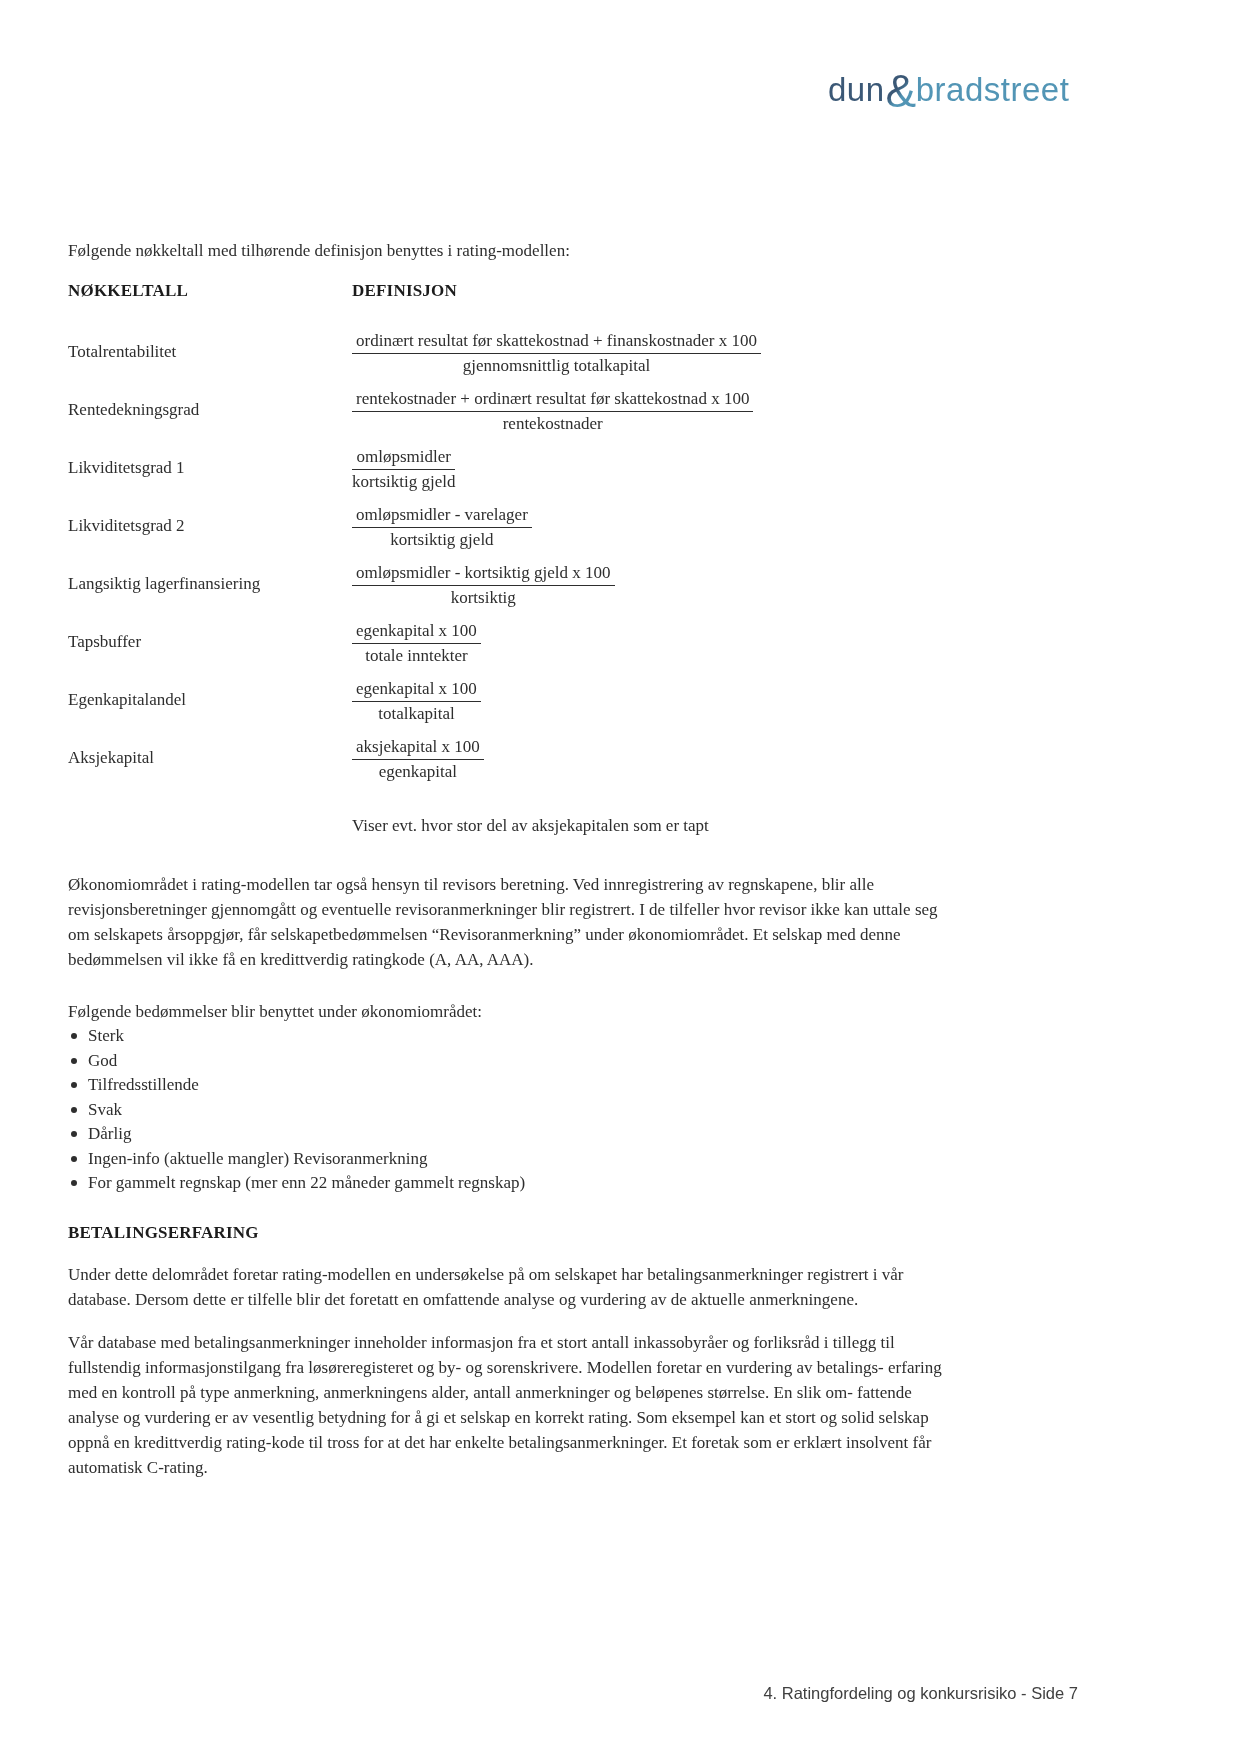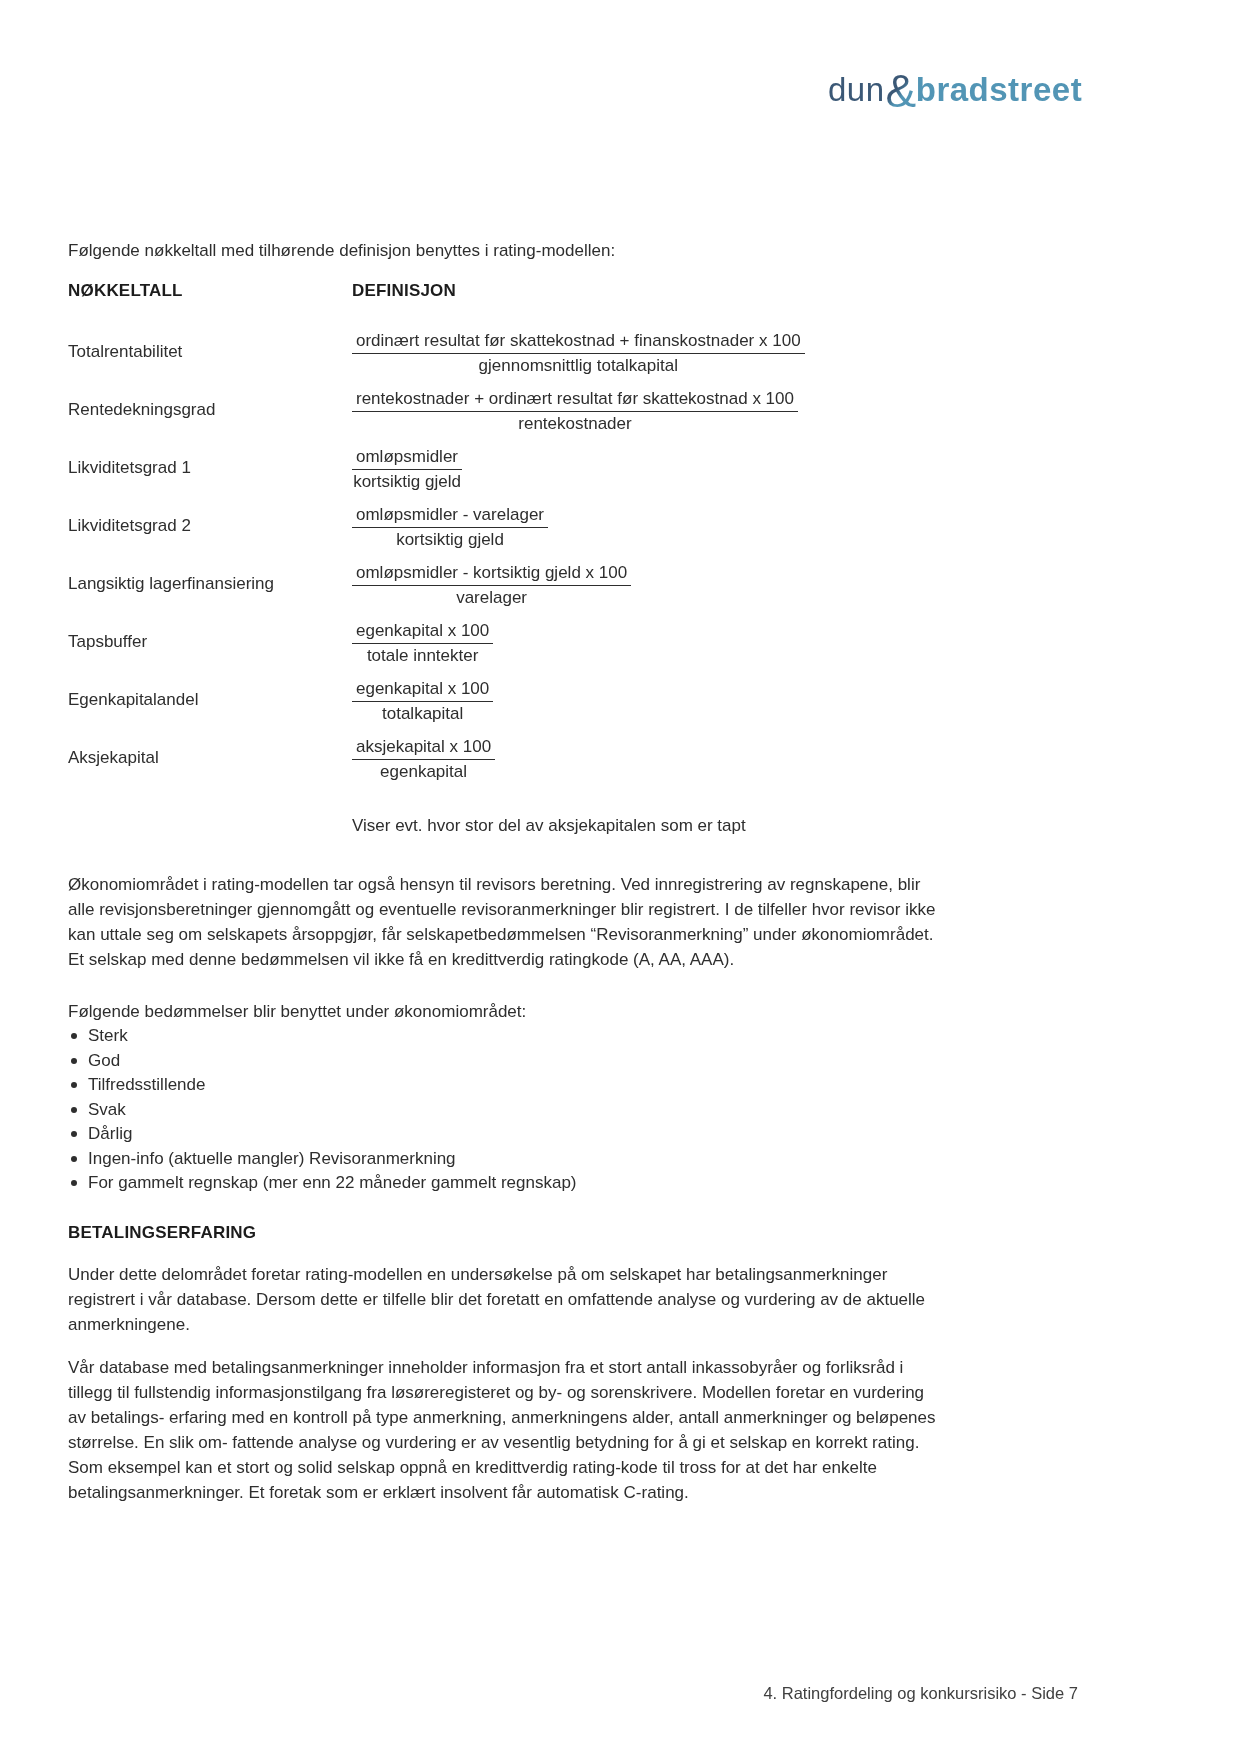--- a/index.html
+++ b/index.html
@@ -13,32 +13,32 @@
   }
   
   .logo{
     position:absolute;top:70px;left:828px;
     white-space:nowrap;
     font-size:33px;letter-spacing:.5px;
     line-height:40px;
     user-select:none;
   }
   .logo .dun{color:#3b5876;font-weight:500;}
-  .logo .brad{color:#5295b5;font-weight:700;}
+  .logo .brad{color:#5295b5;font-weight:400;}
   .logo .amp{
     font-size:46px;font-weight:500;
     margin:0 -1px 0 1px;
     vertical-align:-6px;
     background:linear-gradient(135deg,#3b5876 42%,#5295b5 58%);
     -webkit-background-clip:text;background-clip:text;
     color:#4a7ea0;
     -webkit-text-fill-color:transparent;
   }
   
-  .content{position:absolute;left:68px;top:0;width:990px;}
+  .content{position:absolute;left:68px;top:0;width:990px;font-family:Liberation Serif, serif;}
   .intro{margin:238px 0 0 0;font-size:17px;line-height:25px;}
   
   .thead{display:flex;margin-top:15px;font-weight:bold;font-size:17px;line-height:25px;color:#1c1c1c;letter-spacing:.2px;}
   .col1{width:284px;flex:0 0 284px;}
   .tbody{margin-top:27px;}
   .trow{display:flex;margin-bottom:11px;min-height:44px;}
   .tlabel{width:284px;flex:0 0 284px;font-size:17px;line-height:22px;padding-top:11px;}
   .frac{display:inline-block;text-align:center;font-size:17px;line-height:22px;}
   .frac .num{display:inline-block;border-bottom:1.5px solid #2e2e2e;padding:0 4px 1px 4px;}
   .frac .den{display:block;padding-top:1px;}
@@ -112,21 +112,21 @@
           <div class="frac">
             <span class="num">omløpsmidler - varelager</span>
             <span class="den">kortsiktig gjeld</span>
           </div>
         </div>
 
         <div class="trow">
           <div class="tlabel">Langsiktig lagerfinansiering</div>
           <div class="frac">
             <span class="num">omløpsmidler - kortsiktig gjeld x 100</span>
-            <span class="den">varelager</span>
+            <span class="den">kortsiktig</span>
           </div>
         </div>
 
         <div class="trow">
           <div class="tlabel">Tapsbuffer</div>
           <div class="frac">
             <span class="num">egenkapital x 100</span>
             <span class="den">totale inntekter</span>
           </div>
         </div>

